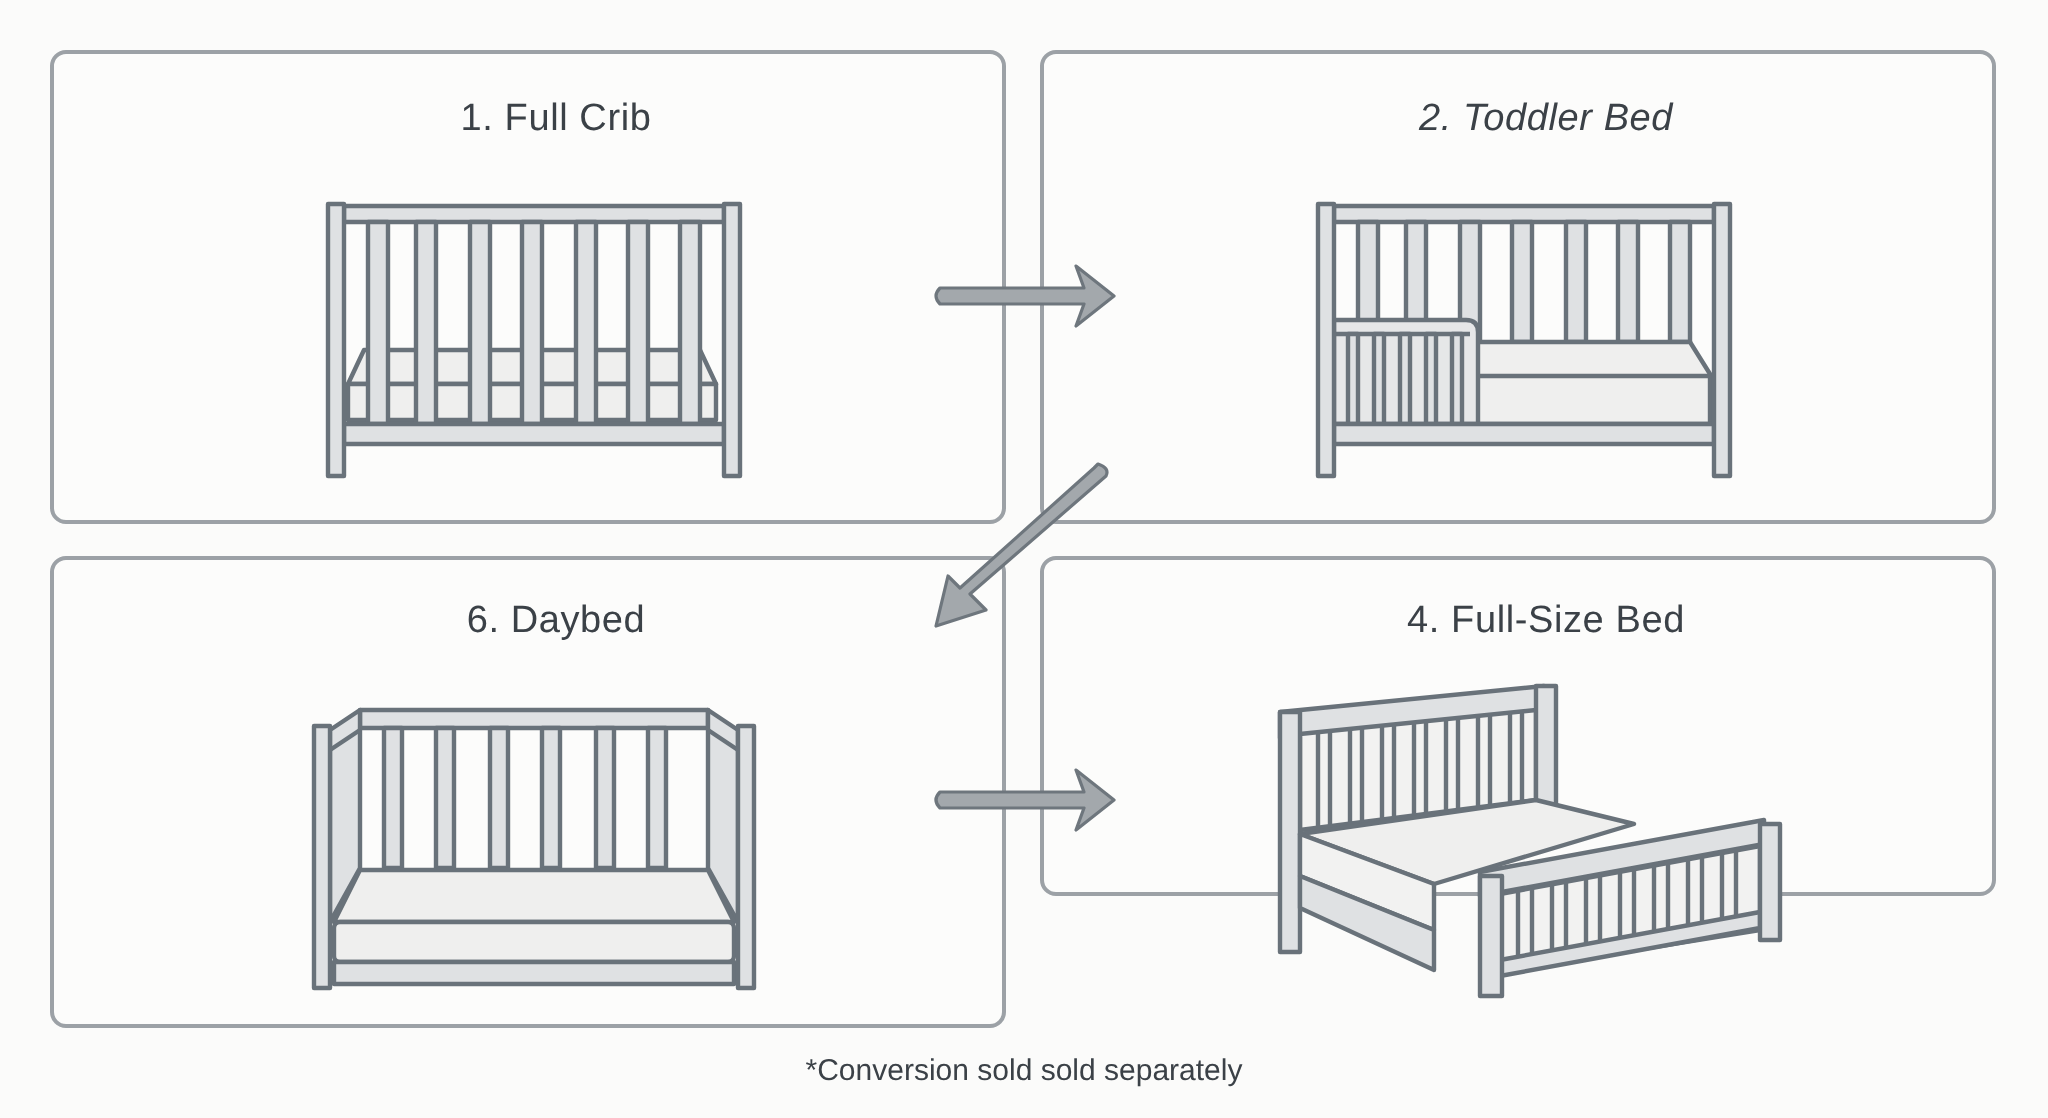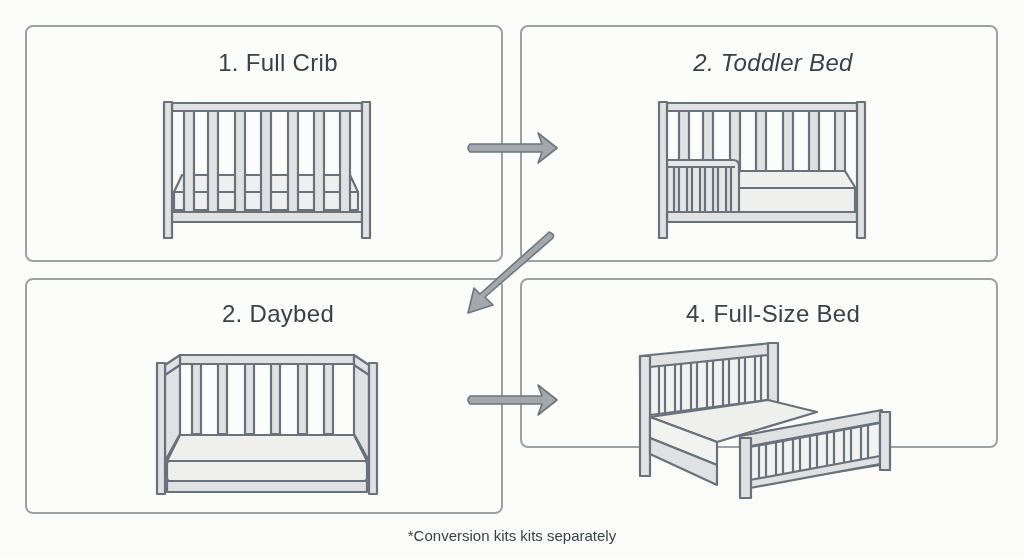--- a/index.html
+++ b/index.html
@@ -7,21 +7,21 @@
     width: 1024px; height: 559px; position: relative; overflow: hidden;
     background: #fbfbfa;
     font-family: "Liberation Sans", "DejaVu Sans", sans-serif;
   }
   .panel {
     position: absolute; box-sizing: border-box;
     border: 2px solid #9ca1a6; border-radius: 8px; background: #fcfcfb;
   }
   .panel-title {
     position: absolute; left: 0; right: 0; text-align: center;
-    font-size: 24px; color: #3b4147; letter-spacing: 0.3px; padding-left: 28px;
+    font-size: 19px; color: #3b4147; letter-spacing: 0.3px; padding-left: 28px;
   }
   .illus { position: absolute; overflow: visible; }
   #arrows { position: absolute; left: 0; top: 0; pointer-events: none; }
   .footnote {
     position: absolute; left: 0; right: 0; top: 527px; text-align: center;
     font-size: 15px; color: #3b4147;
   }
 </style>
 </head>
 <body>
@@ -80,21 +80,21 @@
       <rect x="69" y="67" width="5" height="45"></rect>
 
       <rect x="10" y="112" width="190" height="10"></rect>
       <rect x="2" y="2" width="8" height="136"></rect>
       <rect x="200" y="2" width="8" height="136"></rect>
     </g>
   </svg>
 </div>
 
 <div class="panel" style="left:25px;top:278px;width:478px;height:236px;">
-  <div class="panel-title" style="top:20px;">2. Daybed</div>
+  <div class="panel-title" style="top:20px;">6. Daybed</div>
   <svg class="illus" width="224" height="142" style="left:128px;top:73px;" viewBox="0 0 224 142">
     <g stroke="#69727a" stroke-width="2.2" fill="#dfe1e3" stroke-linejoin="round">
 
       <rect x="25" y="2" width="174" height="9"></rect>
       <rect x="37" y="11" width="9" height="70"></rect>
       <rect x="63" y="11" width="9" height="70"></rect>
       <rect x="90" y="11" width="9" height="70"></rect>
       <rect x="116" y="11" width="9" height="70"></rect>
       <rect x="143" y="11" width="9" height="70"></rect>
       <rect x="169" y="11" width="9" height="70"></rect>
@@ -176,13 +176,13 @@
     <path d="M470 144 L542 144 L538 133 L557 148 L538 163 L542 152 L470 152 Q466 148 470 144 Z"></path>
   </g>
   <g fill="#a3a8ac" stroke="#6e767d" stroke-width="1.6" stroke-linejoin="round">
     <path d="M549 232 Q555 234 553 238 L485 297 L493 305 L468 313 L474 288 L480 294 L547 234 Z"></path>
   </g>
   <g fill="#a3a8ac" stroke="#6e767d" stroke-width="1.6" stroke-linejoin="round">
     <path d="M470 396 L542 396 L538 385 L557 400 L538 415 L542 404 L470 404 Q466 400 470 396 Z"></path>
   </g>
 </svg>
 
-<div class="footnote">*Conversion kits kits separately</div>
+<div class="footnote">*Conversion sold sold separately</div>
 
 </body></html>

